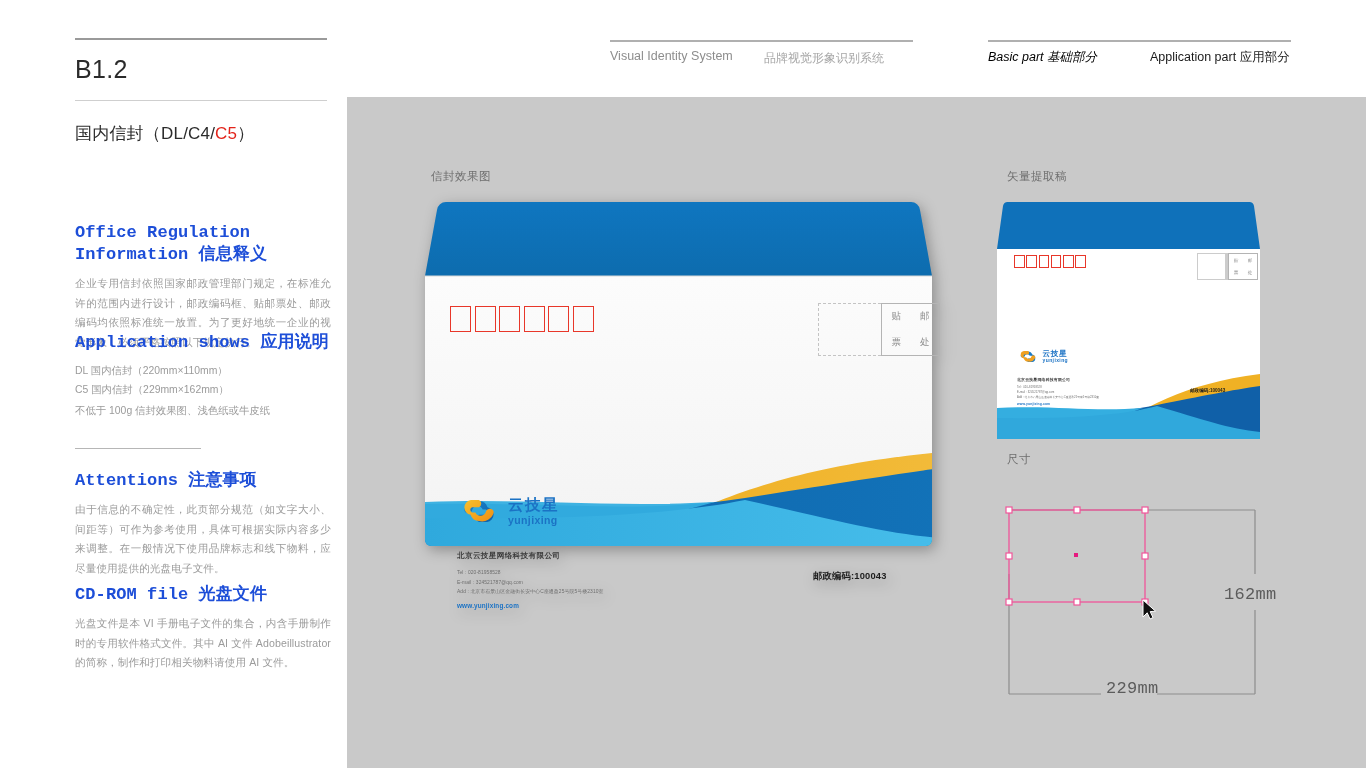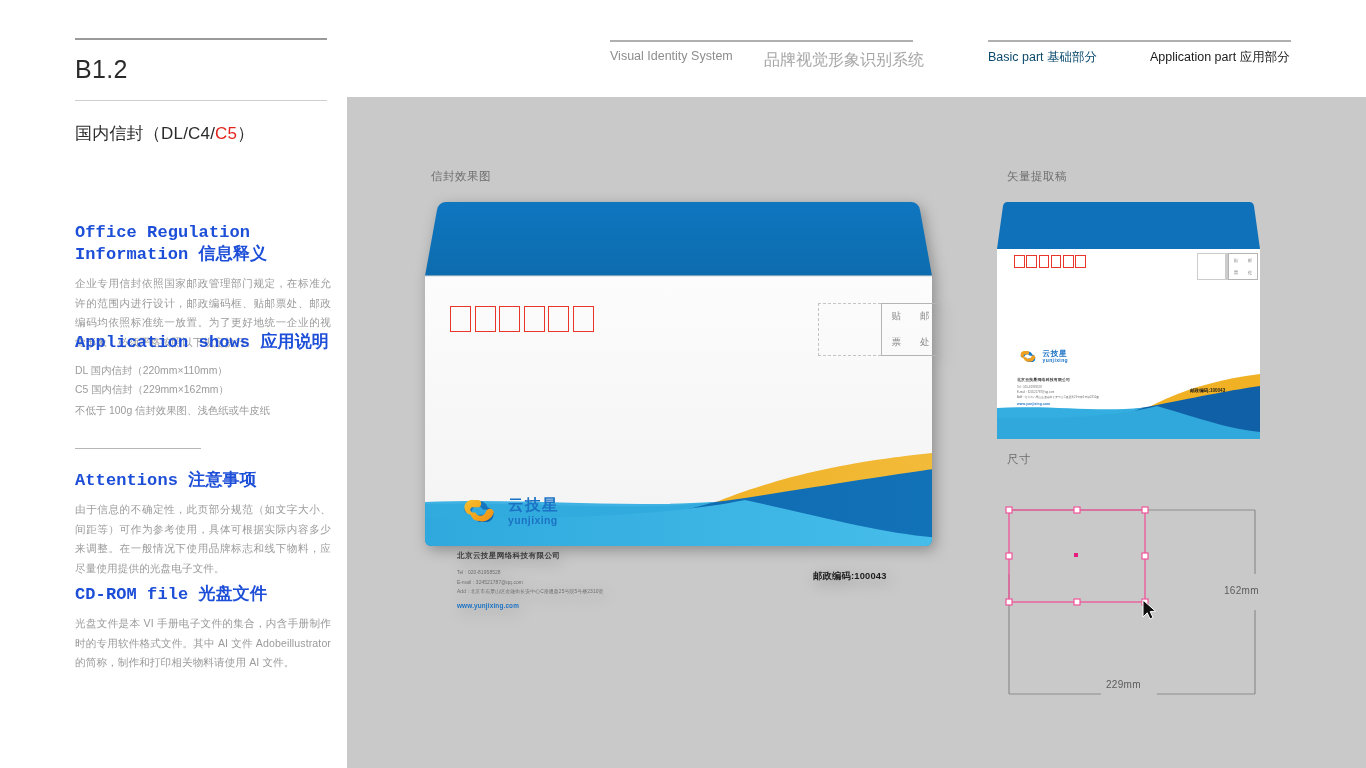--- a/index.html
+++ b/index.html
@@ -121,21 +121,21 @@
 
   #postcode-sm {
     position:absolute; left:193px; top:186px;
     font-size:4.6px; color:#1d1d1d; font-weight:700;
   }
 
   
   #dims { position:absolute; left:650px; top:385px; width:268px; height:240px; }
   #dims svg { position:absolute; inset:0; width:100%; height:100%; }
   .dim-label {
-    position:absolute; font-size:10px; color:#5c5c5c; letter-spacing:.3px;
+    position:absolute; font-size:17px; color:#5c5c5c; letter-spacing:.3px;font-family:Liberation Mono, monospace;
   }
   #dim-w { left:109px; top:197px; }
   #dim-h { left:227px; top:103px; }
 </style>
 </head>
 <body>
 
 <div id="sidebar">
 
   <div class="rule-dark" style="left:75px; top:38px; width:252px;"></div>
@@ -169,24 +169,24 @@
 
   <div class="blk" style="top:582px;">
     <h3>CD-ROM file 光盘文件</h3>
     <p>光盘文件是本 VI 手册电子文件的集合，内含手册制作时的专用软件格式文件。其中 AI 文件 Adobeillustrator 的简称，制作和打印相关物料请使用 AI 文件。</p>
   </div>
 </div>
 
 <div>
   <div class="rule-dark" style="left:610px; top:40px; width:303px; height:1.6px; background:#b0b0b0;"></div>
   <div style="position:absolute; left:610px; top:49px; font-size:12.5px; color:#8d8d8d;">Visual Identity System</div>
-  <div style="position:absolute; left:764px; top:50px; font-size:16px; color:#a6a6a6;">品牌视觉形象识别系统</div>
+  <div style="position:absolute; left:764px; top:50px; font-size:12px; color:#a6a6a6;">品牌视觉形象识别系统</div>
 
   <div class="rule-dark" style="left:988px; top:40px; width:303px; height:1.6px; background:#b0b0b0;"></div>
-  <div style="position:absolute; left:988px; top:49px; font-size:12.5px; color:#0c4a6e;">Basic part  基础部分</div>
+  <div style="position:absolute; left:988px; top:49px; font-size:12.5px; color:#000000;font-style:italic;">Basic part  基础部分</div>
   <div style="position:absolute; left:1150px; top:49px; font-size:12.5px; color:#1a1a1a;">Application part  应用部分</div>
 </div>
 
 <div id="canvas">
 
   <div class="canvas-label" style="left:84px; top:72px;">信封效果图</div>
   <div class="canvas-label" style="left:660px; top:72px;">矢量提取稿</div>
   <div class="canvas-label" style="left:660px; top:355px;">尺寸</div>
 
   <div id="envelope">

